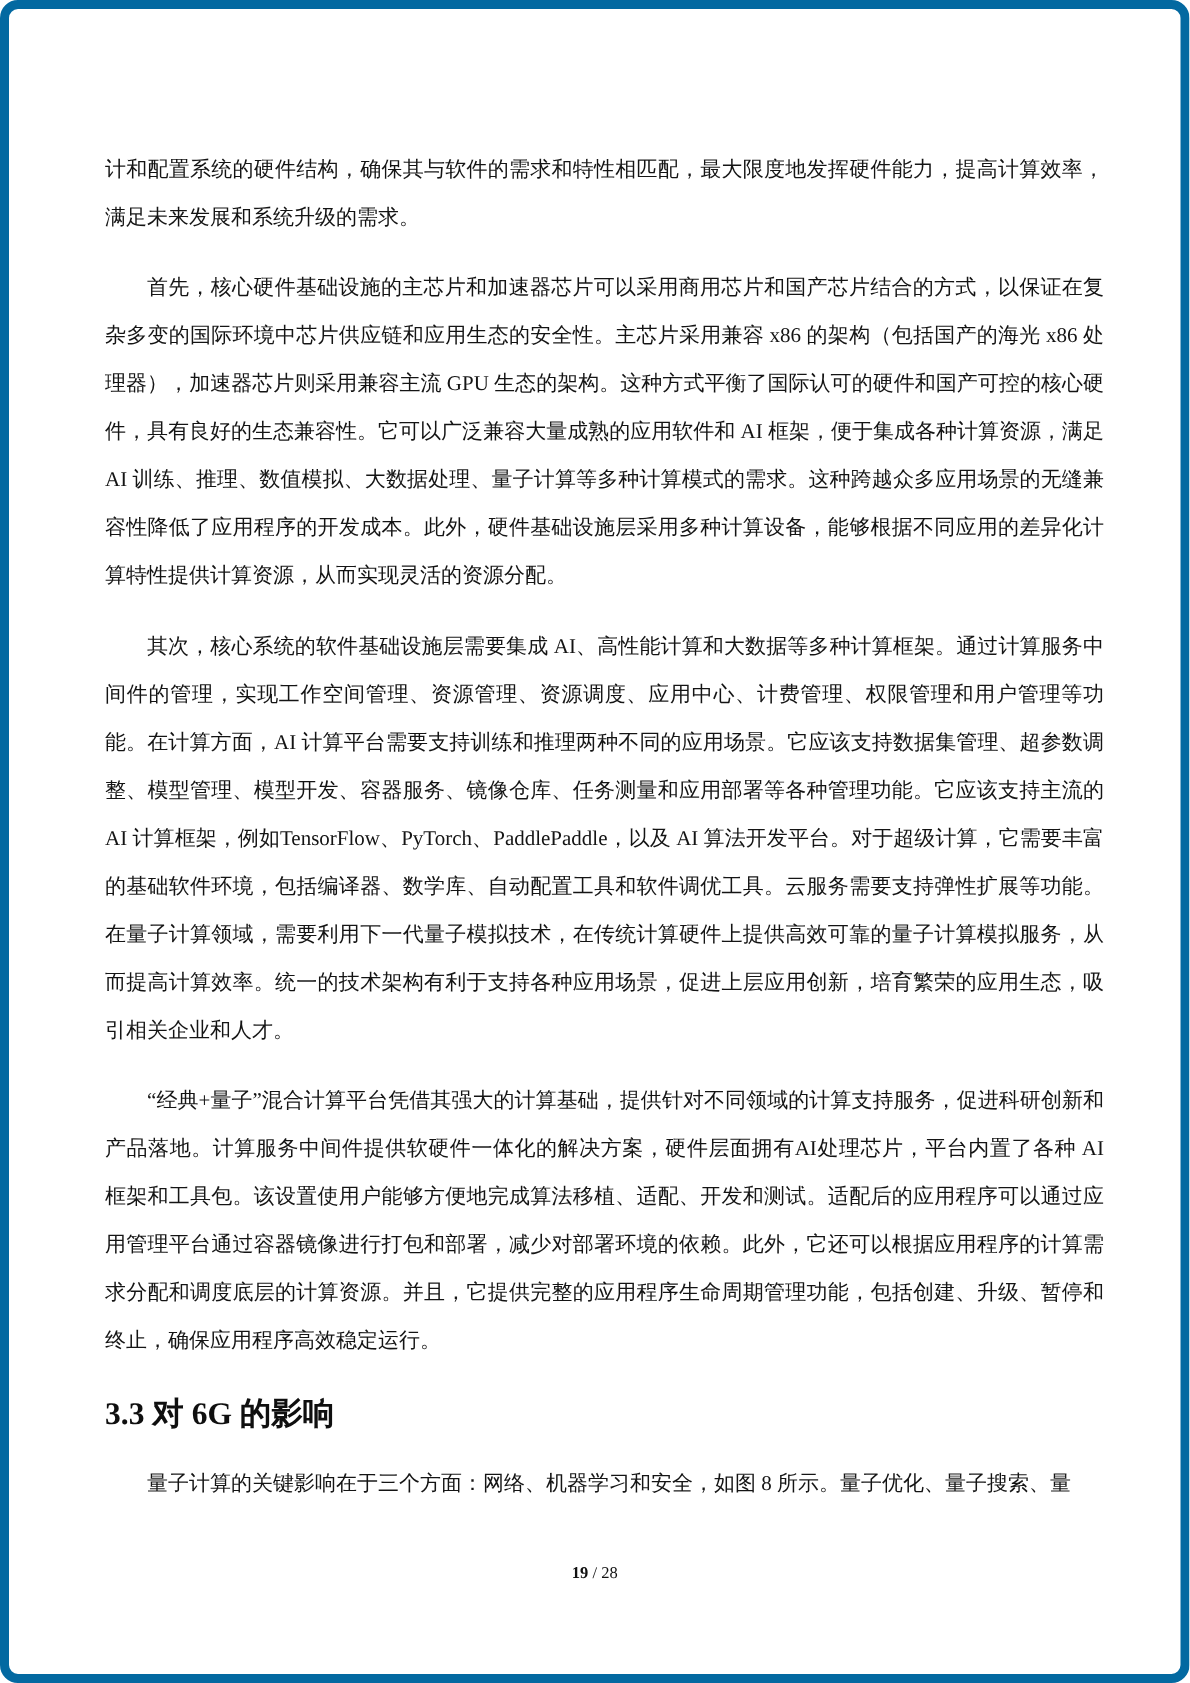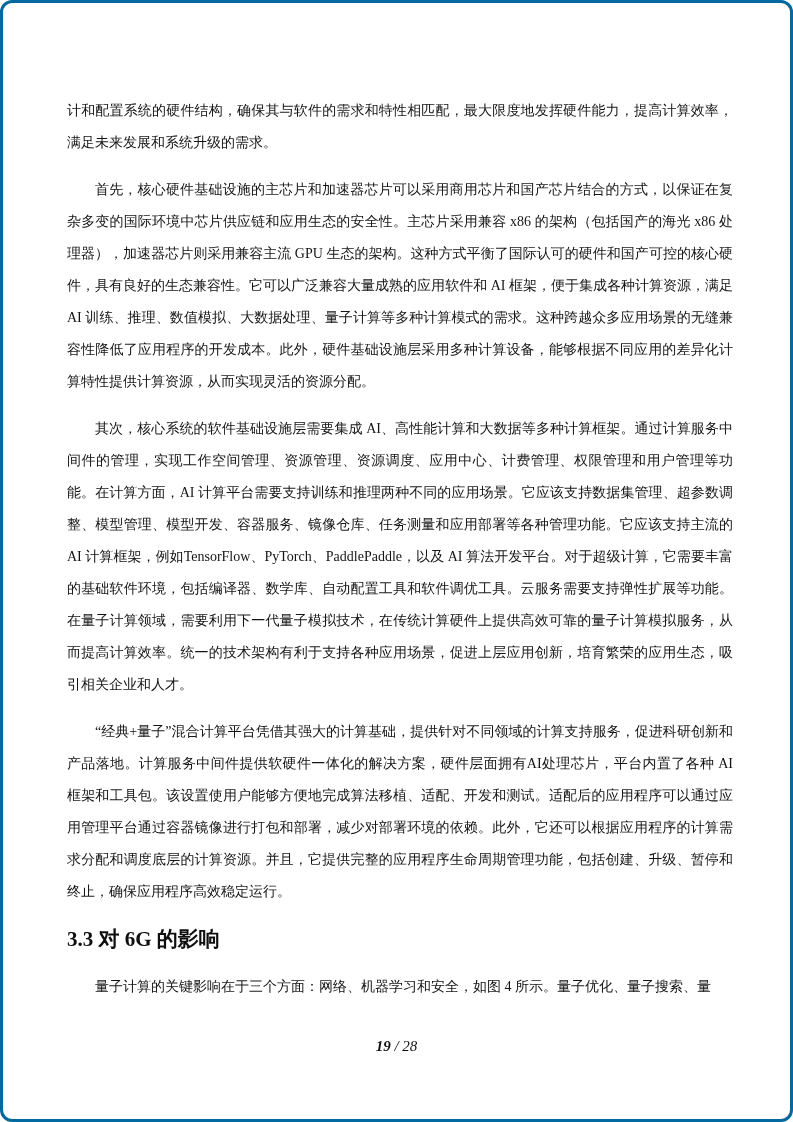--- a/index.html
+++ b/index.html
@@ -6,21 +6,21 @@
     margin: 0;
     padding: 0;
     background: #ffffff;
   }
   .page {
     position: relative;
     width: 793px;
     height: 1122px;
     box-sizing: border-box;
     background: #ffffff;
-    border: 3px solid #0369a1;
+    border: 6px solid #0369a1;
     border-radius: 12px;
     overflow: hidden;
     font-family: "Liberation Serif", "DejaVu Serif", serif;
     color: #141414;
   }
   .content {
     position: absolute;
     top: 92px;
     left: 64px;
     width: 666px;
@@ -44,42 +44,41 @@
     line-height: 34px;
     text-align: left;
     color: #0f0f0f;
   }
   .page-footer {
     position: absolute;
     top: 1032px;
     left: 0;
     right: 0;
     text-align: center;
-    font-size: 15px;
+    font-size: 11px;
     line-height: 22px;
     color: #111111;
-    font-style: italic;
   }
   .page-number-current {
     font-weight: bold;
   }
   .page-number-separator,
   .page-number-total {
     font-weight: normal;
   }
 </style>
 </head>
 <body>
 
 <div class="page">
   <div class="content">
     <p class="body-par no-indent">计和配置系统的硬件结构，确保其与软件的需求和特性相匹配，最大限度地发挥硬件能力，提高计算效率，满足未来发展和系统升级的需求。</p>
     <p class="body-par">首先，核心硬件基础设施的主芯片和加速器芯片可以采用商用芯片和国产芯片结合的方式，以保证在复杂多变的国际环境中芯片供应链和应用生态的安全性。主芯片采用兼容 x86 的架构（包括国产的海光 x86 处理器），加速器芯片则采用兼容主流 GPU 生态的架构。这种方式平衡了国际认可的硬件和国产可控的核心硬件，具有良好的生态兼容性。它可以广泛兼容大量成熟的应用软件和 AI 框架，便于集成各种计算资源，满足 AI 训练、推理、数值模拟、大数据处理、量子计算等多种计算模式的需求。这种跨越众多应用场景的无缝兼容性降低了应用程序的开发成本。此外，硬件基础设施层采用多种计算设备，能够根据不同应用的差异化计算特性提供计算资源，从而实现灵活的资源分配。</p>
     <p class="body-par">其次，核心系统的软件基础设施层需要集成 AI、高性能计算和大数据等多种计算框架。通过计算服务中间件的管理，实现工作空间管理、资源管理、资源调度、应用中心、计费管理、权限管理和用户管理等功能。在计算方面，AI 计算平台需要支持训练和推理两种不同的应用场景。它应该支持数据集管理、超参数调整、模型管理、模型开发、容器服务、镜像仓库、任务测量和应用部署等各种管理功能。它应该支持主流的 AI 计算框架，例如TensorFlow、PyTorch、PaddlePaddle，以及 AI 算法开发平台。对于超级计算，它需要丰富的基础软件环境，包括编译器、数学库、自动配置工具和软件调优工具。云服务需要支持弹性扩展等功能。在量子计算领域，需要利用下一代量子模拟技术，在传统计算硬件上提供高效可靠的量子计算模拟服务，从而提高计算效率。统一的技术架构有利于支持各种应用场景，促进上层应用创新，培育繁荣的应用生态，吸引相关企业和人才。</p>
     <p class="body-par">“经典+量子”混合计算平台凭借其强大的计算基础，提供针对不同领域的计算支持服务，促进科研创新和产品落地。计算服务中间件提供软硬件一体化的解决方案，硬件层面拥有AI处理芯片，平台内置了各种 AI 框架和工具包。该设置使用户能够方便地完成算法移植、适配、开发和测试。适配后的应用程序可以通过应用管理平台通过容器镜像进行打包和部署，减少对部署环境的依赖。此外，它还可以根据应用程序的计算需求分配和调度底层的计算资源。并且，它提供完整的应用程序生命周期管理功能，包括创建、升级、暂停和终止，确保应用程序高效稳定运行。</p>
     <h2 class="section-heading">3.3 对 6G 的影响</h2>
-    <p class="body-par">量子计算的关键影响在于三个方面：网络、机器学习和安全，如图 4 所示。量子优化、量子搜索、量</p>
+    <p class="body-par">量子计算的关键影响在于三个方面：网络、机器学习和安全，如图 8 所示。量子优化、量子搜索、量</p>
   </div>
 
   <div class="page-footer">
     <span class="page-number-current">19</span><span class="page-number-separator"> / </span><span class="page-number-total">28</span>
   </div>
 </div>
 
 </body></html>

